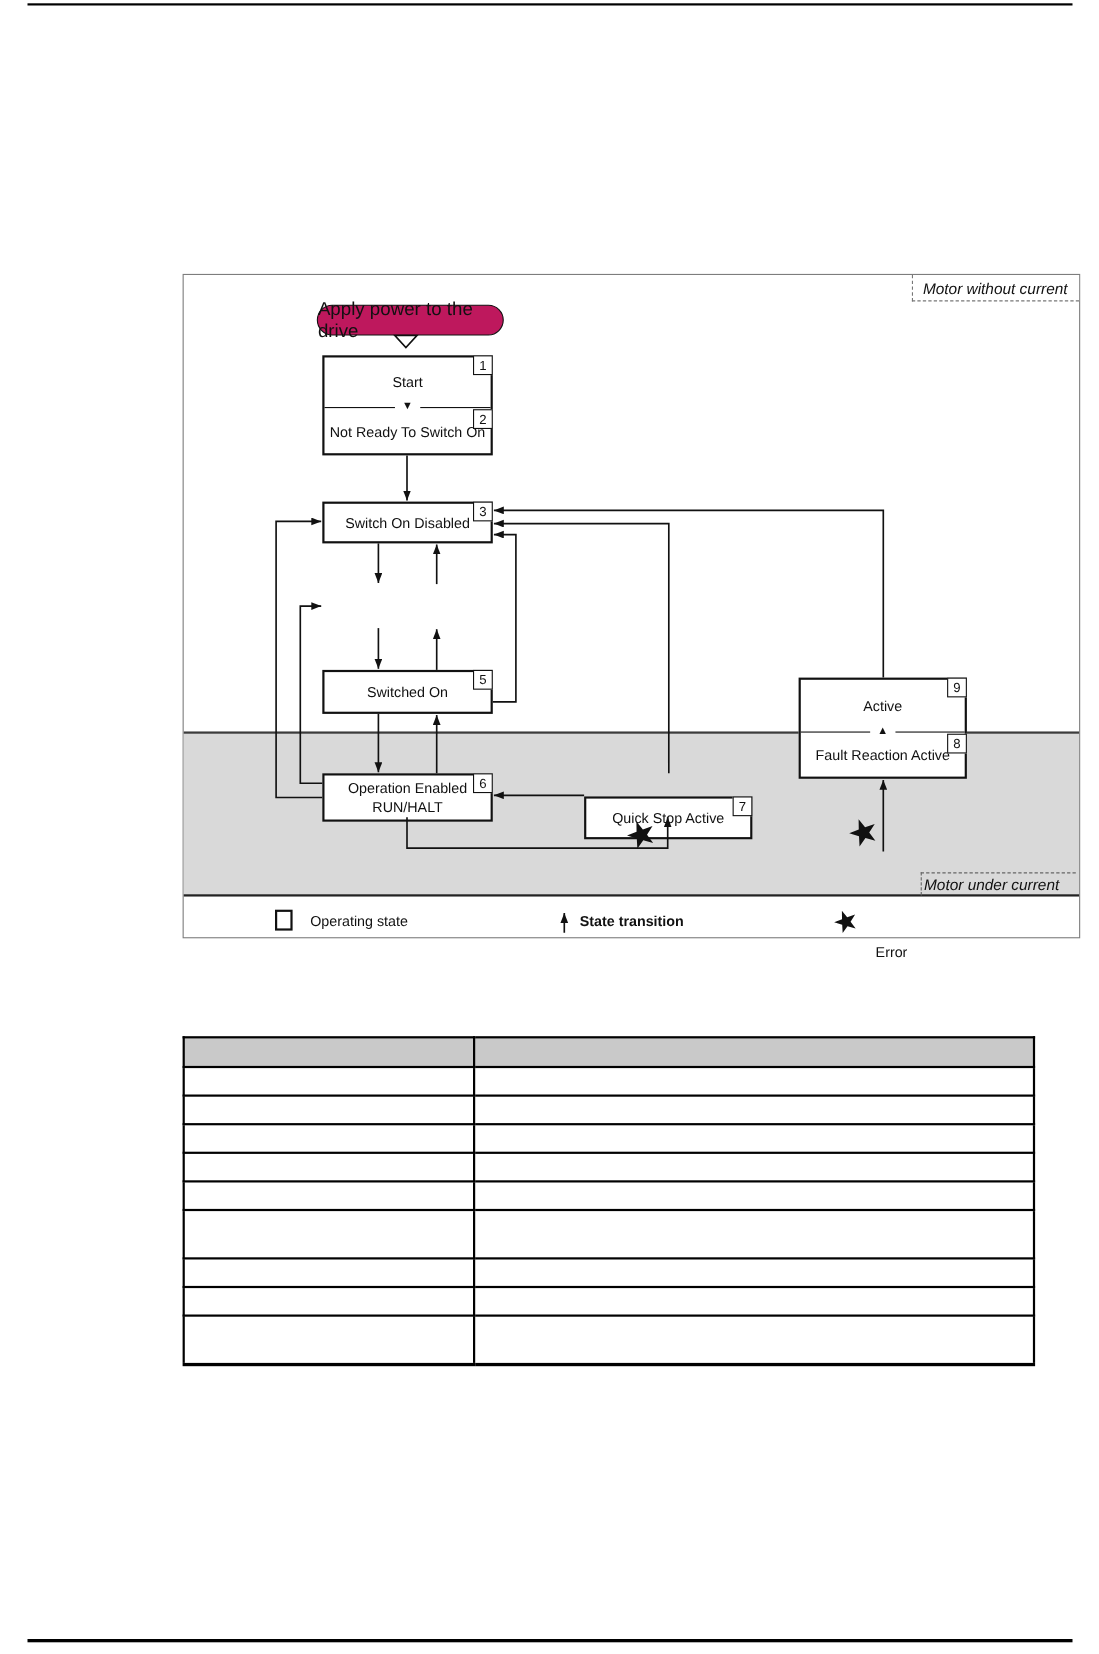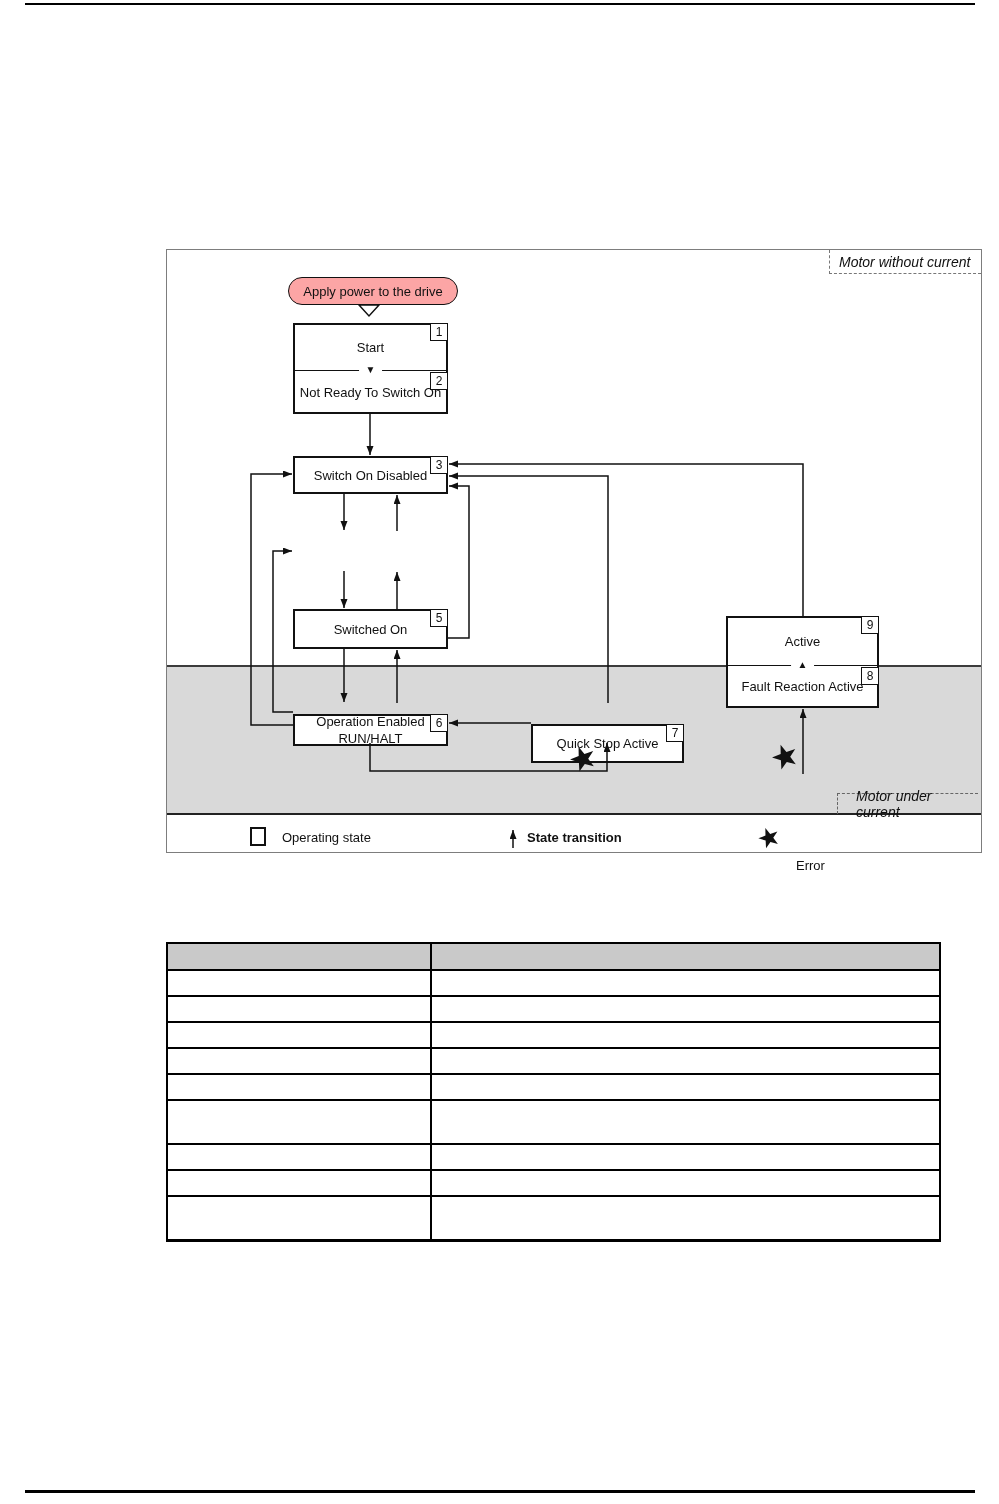--- a/index.html
+++ b/index.html
@@ -13,44 +13,44 @@
   .diagram{position:absolute;left:166px;top:249px;width:816px;height:604px;
            border:1px solid #7d7d7d;box-sizing:border-box;}
   .gray-band{position:absolute;left:0;top:415px;width:100%;height:150px;
              background:var(--band-gray,#d9d9d9);
              border-top:2px solid #3c3c3c;border-bottom:2px solid #222;
              box-sizing:border-box;z-index:1;}
   .region-label{position:absolute;background:#fff;font-size:14px;display:flex;
                 align-items:center;z-index:6;font-style:italic;}
   .region-label.top{right:0;top:0;height:23px;left:662px;padding-left:9px;
                     border-left:1px dashed #777;border-bottom:1px dashed #777;}
-  .region-label.bottom{left:670px;right:3px;top:543px;height:20px;padding-left:18px;
+  .region-label.bottom{left:670px;right:3px;top:543px;height:20px;padding-left:2px;
                        background:transparent;border-left:1px dashed #666;
                        border-top:1px dashed #666;}
 
   
   .sbox{position:absolute;background:#fff;border:2px solid #111;box-sizing:border-box;
         font-size:13px;z-index:3;}
   .sbox .cell{display:flex;align-items:center;justify-content:center;height:100%;}
   .badge{position:absolute;width:18px;height:18px;border:1.5px solid #111;background:#fff;
          font-size:12px;display:flex;align-items:center;justify-content:center;
          box-sizing:border-box;z-index:4;}
   .capsule{position:absolute;left:121px;top:27px;width:168px;height:26px;
-           border:1.5px solid #111;border-radius:14px;background:#fca5a5;
-           display:flex;align-items:center;justify-content:center;font-size:13px;z-index:3;}
+           border:1.5px solid #111;border-radius:14px;background:#be185d;
+           display:flex;align-items:center;justify-content:center;font-size:17px;z-index:3;}
 
   .box-start{left:126px;top:73px;width:155px;height:91px;}
   .box-start .half-top{height:45px;display:flex;align-items:center;justify-content:center;position:relative;}
   .box-start .half-bot{height:42px;border-top:1.5px solid #111;display:flex;align-items:center;justify-content:center;position:relative;}
   .divider-glyph{position:absolute;top:0;left:50%;transform:translate(-50%,-58%);
                  background:#fff;padding:0 7px;font-size:10px;line-height:10px;z-index:5;}
   .box-sod{left:126px;top:206px;width:155px;height:38px;}
   .box-rtso{left:126px;top:281px;width:155px;height:40px;}
   .box-so{left:126px;top:359px;width:155px;height:40px;}
-  .box-oe{left:126px;top:464px;width:155px;height:32px;text-align:left;}
+  .box-oe{left:126px;top:453px;width:155px;height:44px;text-align:left;}
   .box-oe .cell{flex-direction:column;line-height:17px;}
   .box-qsa{left:364px;top:474px;width:153px;height:39px;}
   .box-fault{left:559px;top:366px;width:153px;height:92px;}
   .box-fault .half-top{height:47px;display:flex;align-items:center;justify-content:center;position:relative;}
   .box-fault .half-bot{height:41px;border-top:1.5px solid #111;display:flex;align-items:center;justify-content:center;position:relative;}
 
   
   svg.wires{position:absolute;inset:0;z-index:4;pointer-events:none;}
   .wire{stroke:#111;stroke-width:1.5;fill:none;}
 

